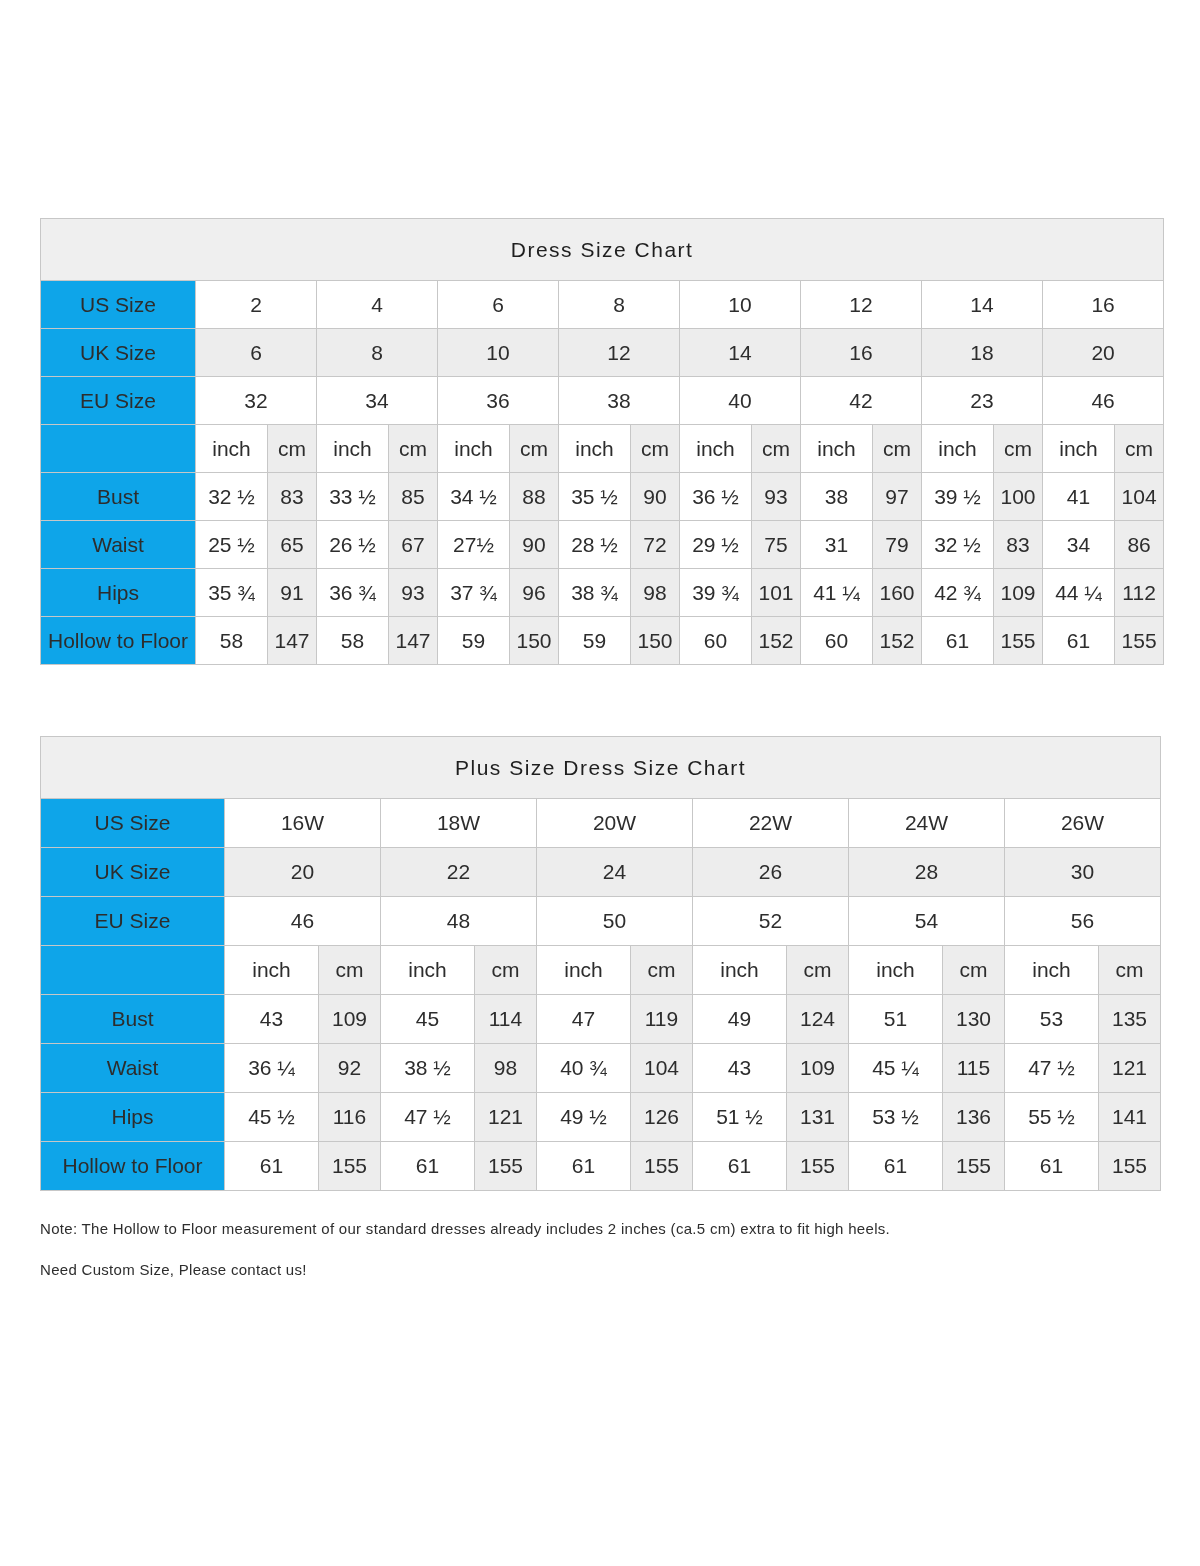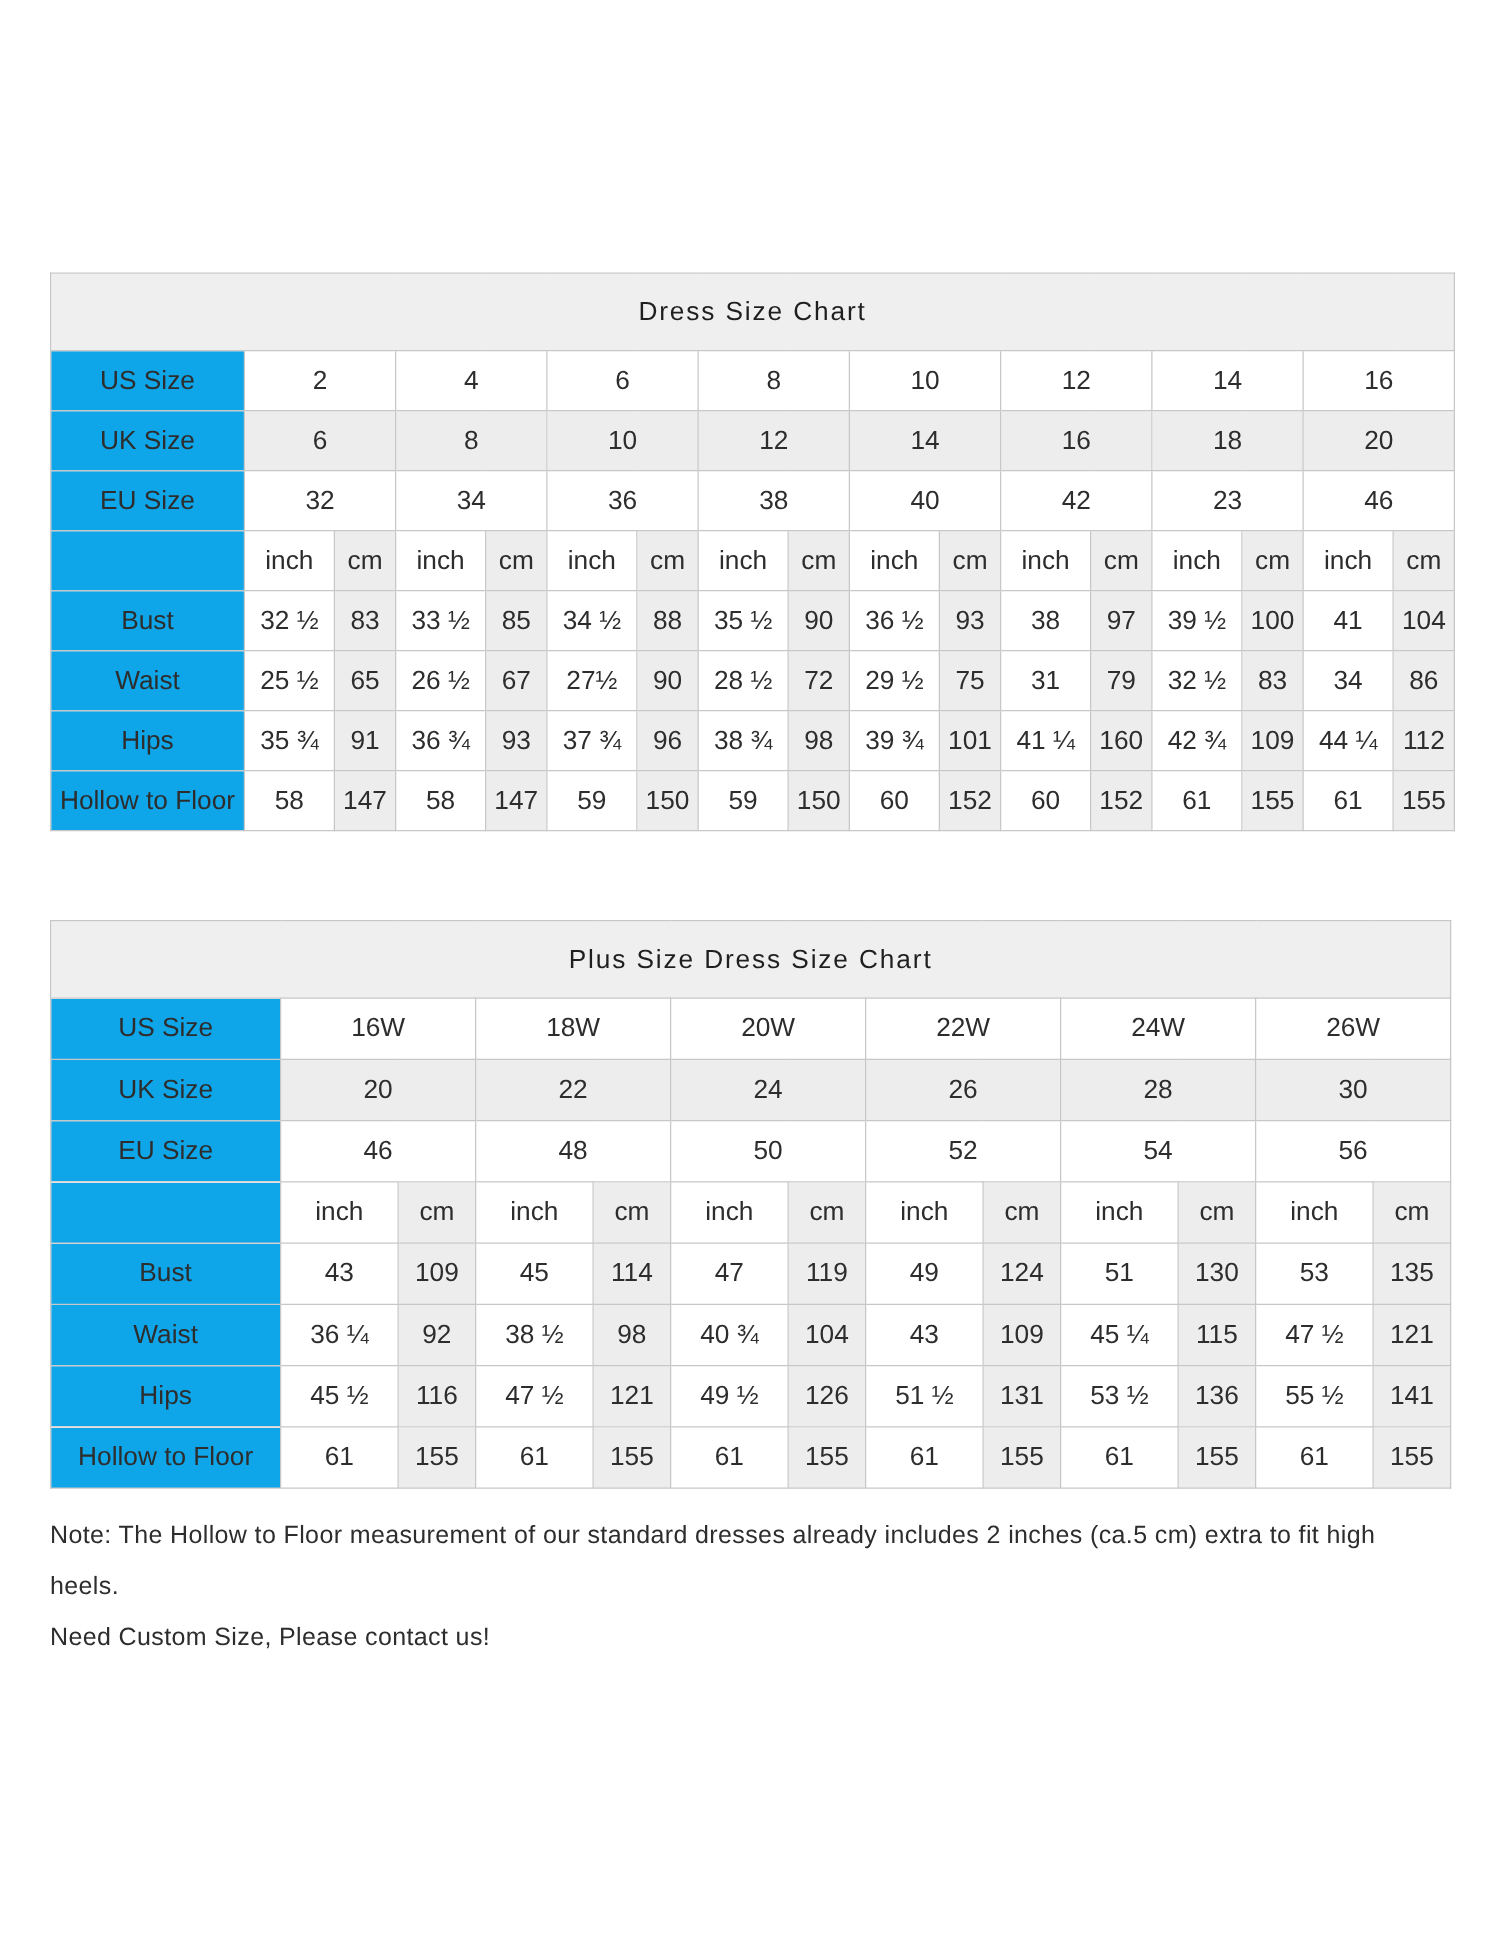--- a/index.html
+++ b/index.html
@@ -46,21 +46,21 @@
     background: #0ea5e9;
     font-size: 22px;
   }
   td.shaded { background: #ededed; }
   td.cm-cell { background: #ededed; }
   td.unit-cell { font-size: 20px; }
   .t2 { margin-top: 71px; }
   .notes {
     margin-top: 17px;
     width: 1120px;
-    font-size: 20px;
+    font-size: 15px;
     line-height: 41px;
     letter-spacing: 0.3px;
     color: #2d2d2d;
   }
   .notes p { margin: 0; }
 </style>
 </head>
 <body>
 
 <div class="content">

